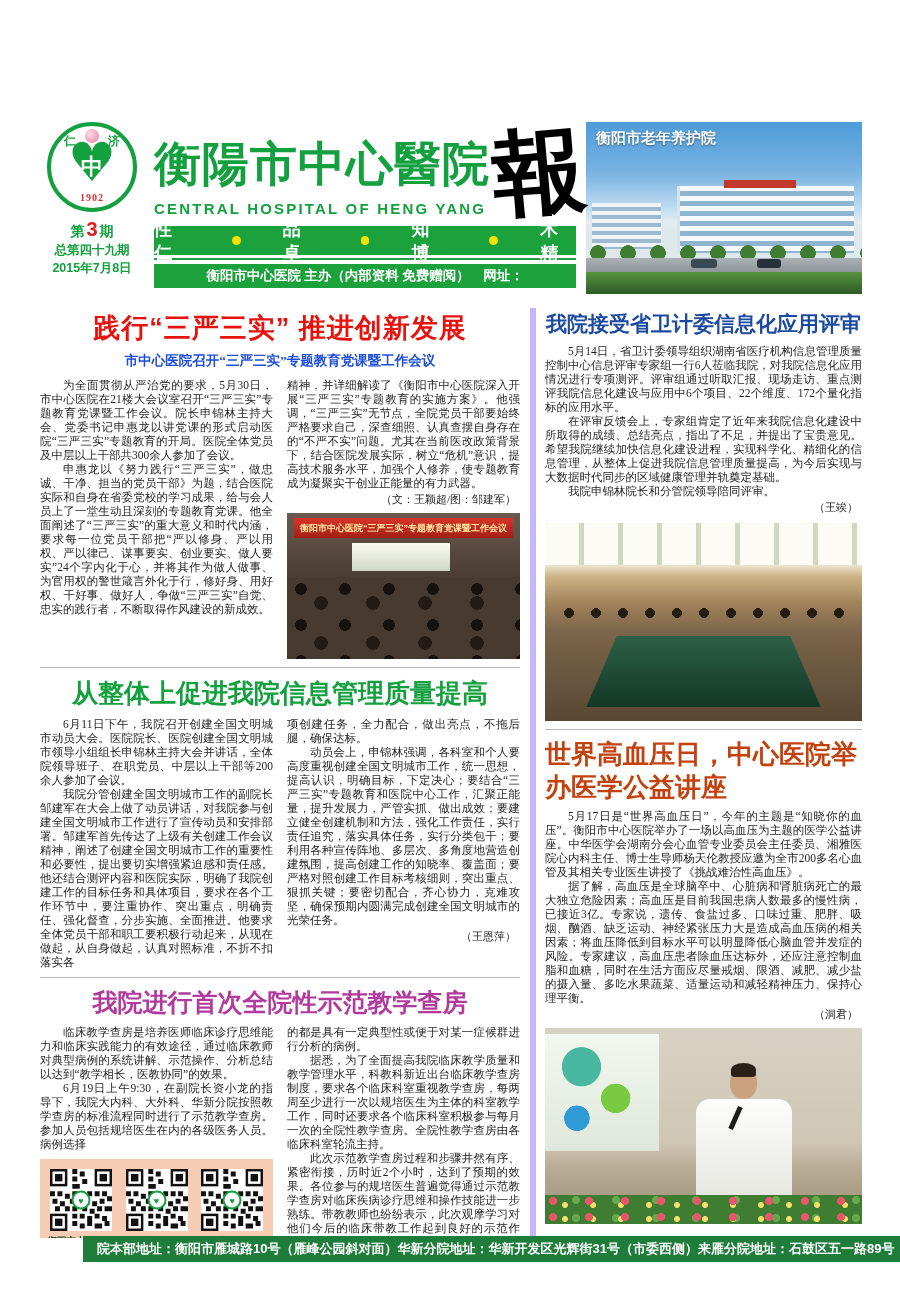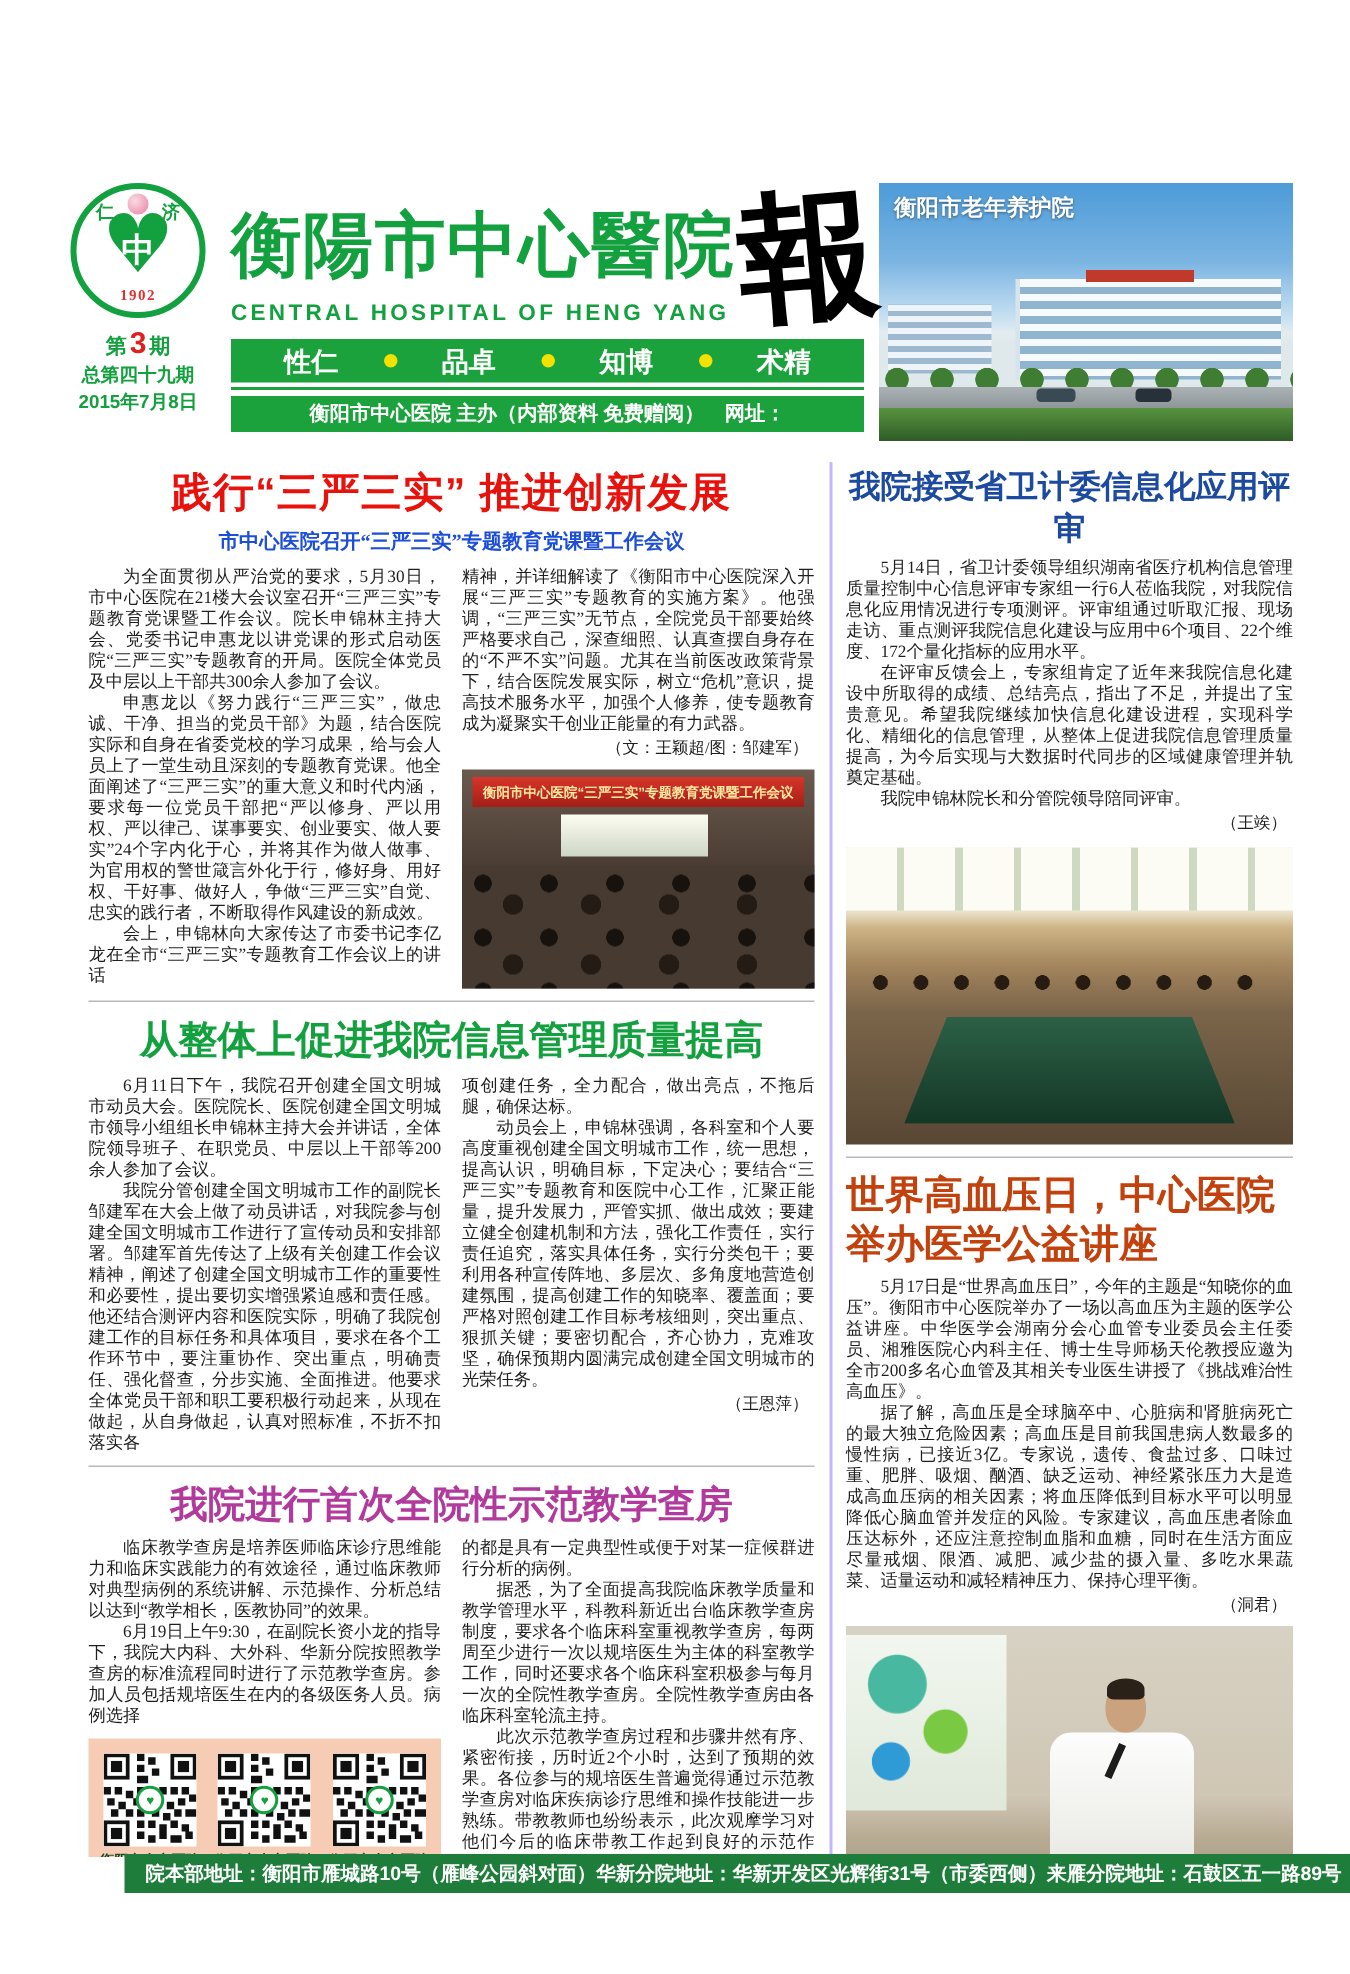--- a/index.html
+++ b/index.html
@@ -21,21 +21,21 @@
   .issue-info{margin-top:6px;text-align:center;color:#13a03e;font-weight:bold;font-family:"Liberation Sans",sans-serif;}
   .issue-no{font-size:14px;}
   .issue-num{color:#e02020;font-size:20px;margin:0 2px;}
   .issue-total,.issue-date{font-size:12.5px;line-height:1.45;}
 
   .mh-center{flex:1;min-width:0;}
   .title-row{display:flex;align-items:center;height:100px;}
   .title-cn{font-size:47px;font-weight:bold;color:#13a03e;letter-spacing:1px;white-space:nowrap;line-height:72px;}
   .title-en{font-size:15px;color:#13a03e;font-weight:bold;letter-spacing:2.2px;white-space:nowrap;font-family:"Liberation Sans",sans-serif;}
   .title-bao{font-size:94px;line-height:96px;font-weight:bold;color:#000;transform:rotate(-5deg);margin-left:2px;position:relative;z-index:1;}
-  .slogan-bar{margin-top:4px;height:29px;background:#1ca23c;display:flex;align-items:center;justify-content:center;gap:30px;
+  .slogan-bar{margin-top:4px;height:29px;background:#1ca23c;display:flex;align-items:center;justify-content:center;gap:42px;
               color:#fff;font-weight:bold;font-size:18px;box-shadow:0 3px 0 #fff,0 5px 0 #1ca23c;}
   .slogan-dot{width:9px;height:9px;background:#f3e100;border-radius:50%;}
   .publisher-bar{margin-top:9px;height:24px;background:#1ca23c;color:#fff;text-align:center;line-height:24px;
                  font-size:13.5px;font-weight:bold;}
 
   
   .mh-photo{flex:none;width:276px;height:172px;}
   .photo-building{position:relative;overflow:hidden;background:linear-gradient(180deg,#4d9bd8 0%,#7ab4e2 30%,#c6e0f2 52%,#e3ecf0 58%,#dfe8ea 62%);}
   .pb-main{position:absolute;right:3%;top:37%;width:63%;height:39%;
            background:repeating-linear-gradient(180deg,#f7fafc 0 5px,#8fb4cf 5px 10px);box-shadow:-3px 0 0 #d7e4ec;}
@@ -45,21 +45,21 @@
             background-image:radial-gradient(circle 8px at 12px 9px,#3f7d33 95%,transparent);background-size:30px 17px;}
   .pb-road{position:absolute;left:0;right:0;bottom:13%;height:8%;background:linear-gradient(#aab2b5,#8e9699);}
   .pb-car1{position:absolute;bottom:15%;left:38%;width:26px;height:9px;background:#3a4a55;border-radius:3px;}
   .pb-car2{position:absolute;bottom:15%;left:62%;width:24px;height:9px;background:#26313a;border-radius:3px;}
   .pb-grass{position:absolute;left:0;right:0;bottom:0;height:13%;background:linear-gradient(#57933f,#2f5c27);}
   .photo-caption{position:absolute;top:7px;left:10px;color:#fff;font-weight:bold;font-size:15px;
                  text-shadow:0 1px 2px rgba(0,0,0,.45);font-family:"Liberation Sans",sans-serif;}
 
   
   .main{position:absolute;top:308px;left:40px;width:822px;height:930px;display:flex;overflow:hidden;}
-  .col-left{width:496px;flex:none;padding-right:10px;border-right:2px solid #c4b5fd;box-sizing:border-box;margin-left:19px;}
+  .col-left{width:496px;flex:none;padding-right:10px;border-right:6px solid #c4b5fd;box-sizing:border-box;}
   .col-right{flex:1;min-width:0;padding-left:9px;}
   .rule{border:none;border-top:1px solid #b9b9b9;margin:8px 0;}
 
   h1.hl{font-family:"Liberation Sans","DejaVu Sans",sans-serif;text-align:center;margin:2px 0 6px;font-weight:bold;}
   .hl-red{color:#e8120c;font-size:27px;letter-spacing:1px;}
   .hl-blue{color:#1c4a9e;font-size:21px;}
   .hl-green{color:#13a03e;font-size:26px;}
   .hl-brown{color:#c2410c;font-size:26px;text-align:left!important;line-height:1.25;font-family:"Liberation Serif",serif;}
   .hl-magenta{color:#b23a9c;font-size:25px;}
   .sub{text-align:center;font-size:13.5px;font-weight:bold;margin:0 0 8px;color:#1d4ed8;}
@@ -201,21 +201,20 @@
 
     <div class="col-left">
 
       <article>
         <h1 class="hl hl-red">践行“三严三实”  推进创新发展</h1>
         <h2 class="sub">市中心医院召开“三严三实”专题教育党课暨工作会议</h2>
         <div class="two-col">
           <div class="tc">
             <p class="body">为全面贯彻从严治党的要求，5月30日，市中心医院在21楼大会议室召开“三严三实”专题教育党课暨工作会议。院长申锦林主持大会、党委书记申惠龙以讲党课的形式启动医院“三严三实”专题教育的开局。医院全体党员及中层以上干部共300余人参加了会议。</p>
             <p class="body">申惠龙以《努力践行“三严三实”，做忠诚、干净、担当的党员干部》为题，结合医院实际和自身在省委党校的学习成果，给与会人员上了一堂生动且深刻的专题教育党课。他全面阐述了“三严三实”的重大意义和时代内涵，要求每一位党员干部把“严以修身、严以用权、严以律己、谋事要实、创业要实、做人要实”24个字内化于心，并将其作为做人做事、为官用权的警世箴言外化于行，修好身、用好权、干好事、做好人，争做“三严三实”自觉、忠实的践行者，不断取得作风建设的新成效。</p>
-            <p class="body">会上，申锦林向大家传达了市委书记李亿龙在全市“三严三实”专题教育工作会议上的讲话</p>
           </div>
           <div class="tc">
             <p class="body noind">精神，并详细解读了《衡阳市中心医院深入开展“三严三实”专题教育的实施方案》。他强调，“三严三实”无节点，全院党员干部要始终严格要求自己，深查细照、认真查摆自身存在的“不严不实”问题。尤其在当前医改政策背景下，结合医院发展实际，树立“危机”意识，提高技术服务水平，加强个人修养，使专题教育成为凝聚实干创业正能量的有力武器。</p>
             <p class="byline">（文：王颖超/图：邹建军）</p>
             <div class="photo-meeting">
               <div class="pm-banner">衡阳市中心医院“三严三实”专题教育党课暨工作会议</div>
               <div class="pm-screen"></div>
               <div class="pm-audience"></div>
             </div>
           </div>

